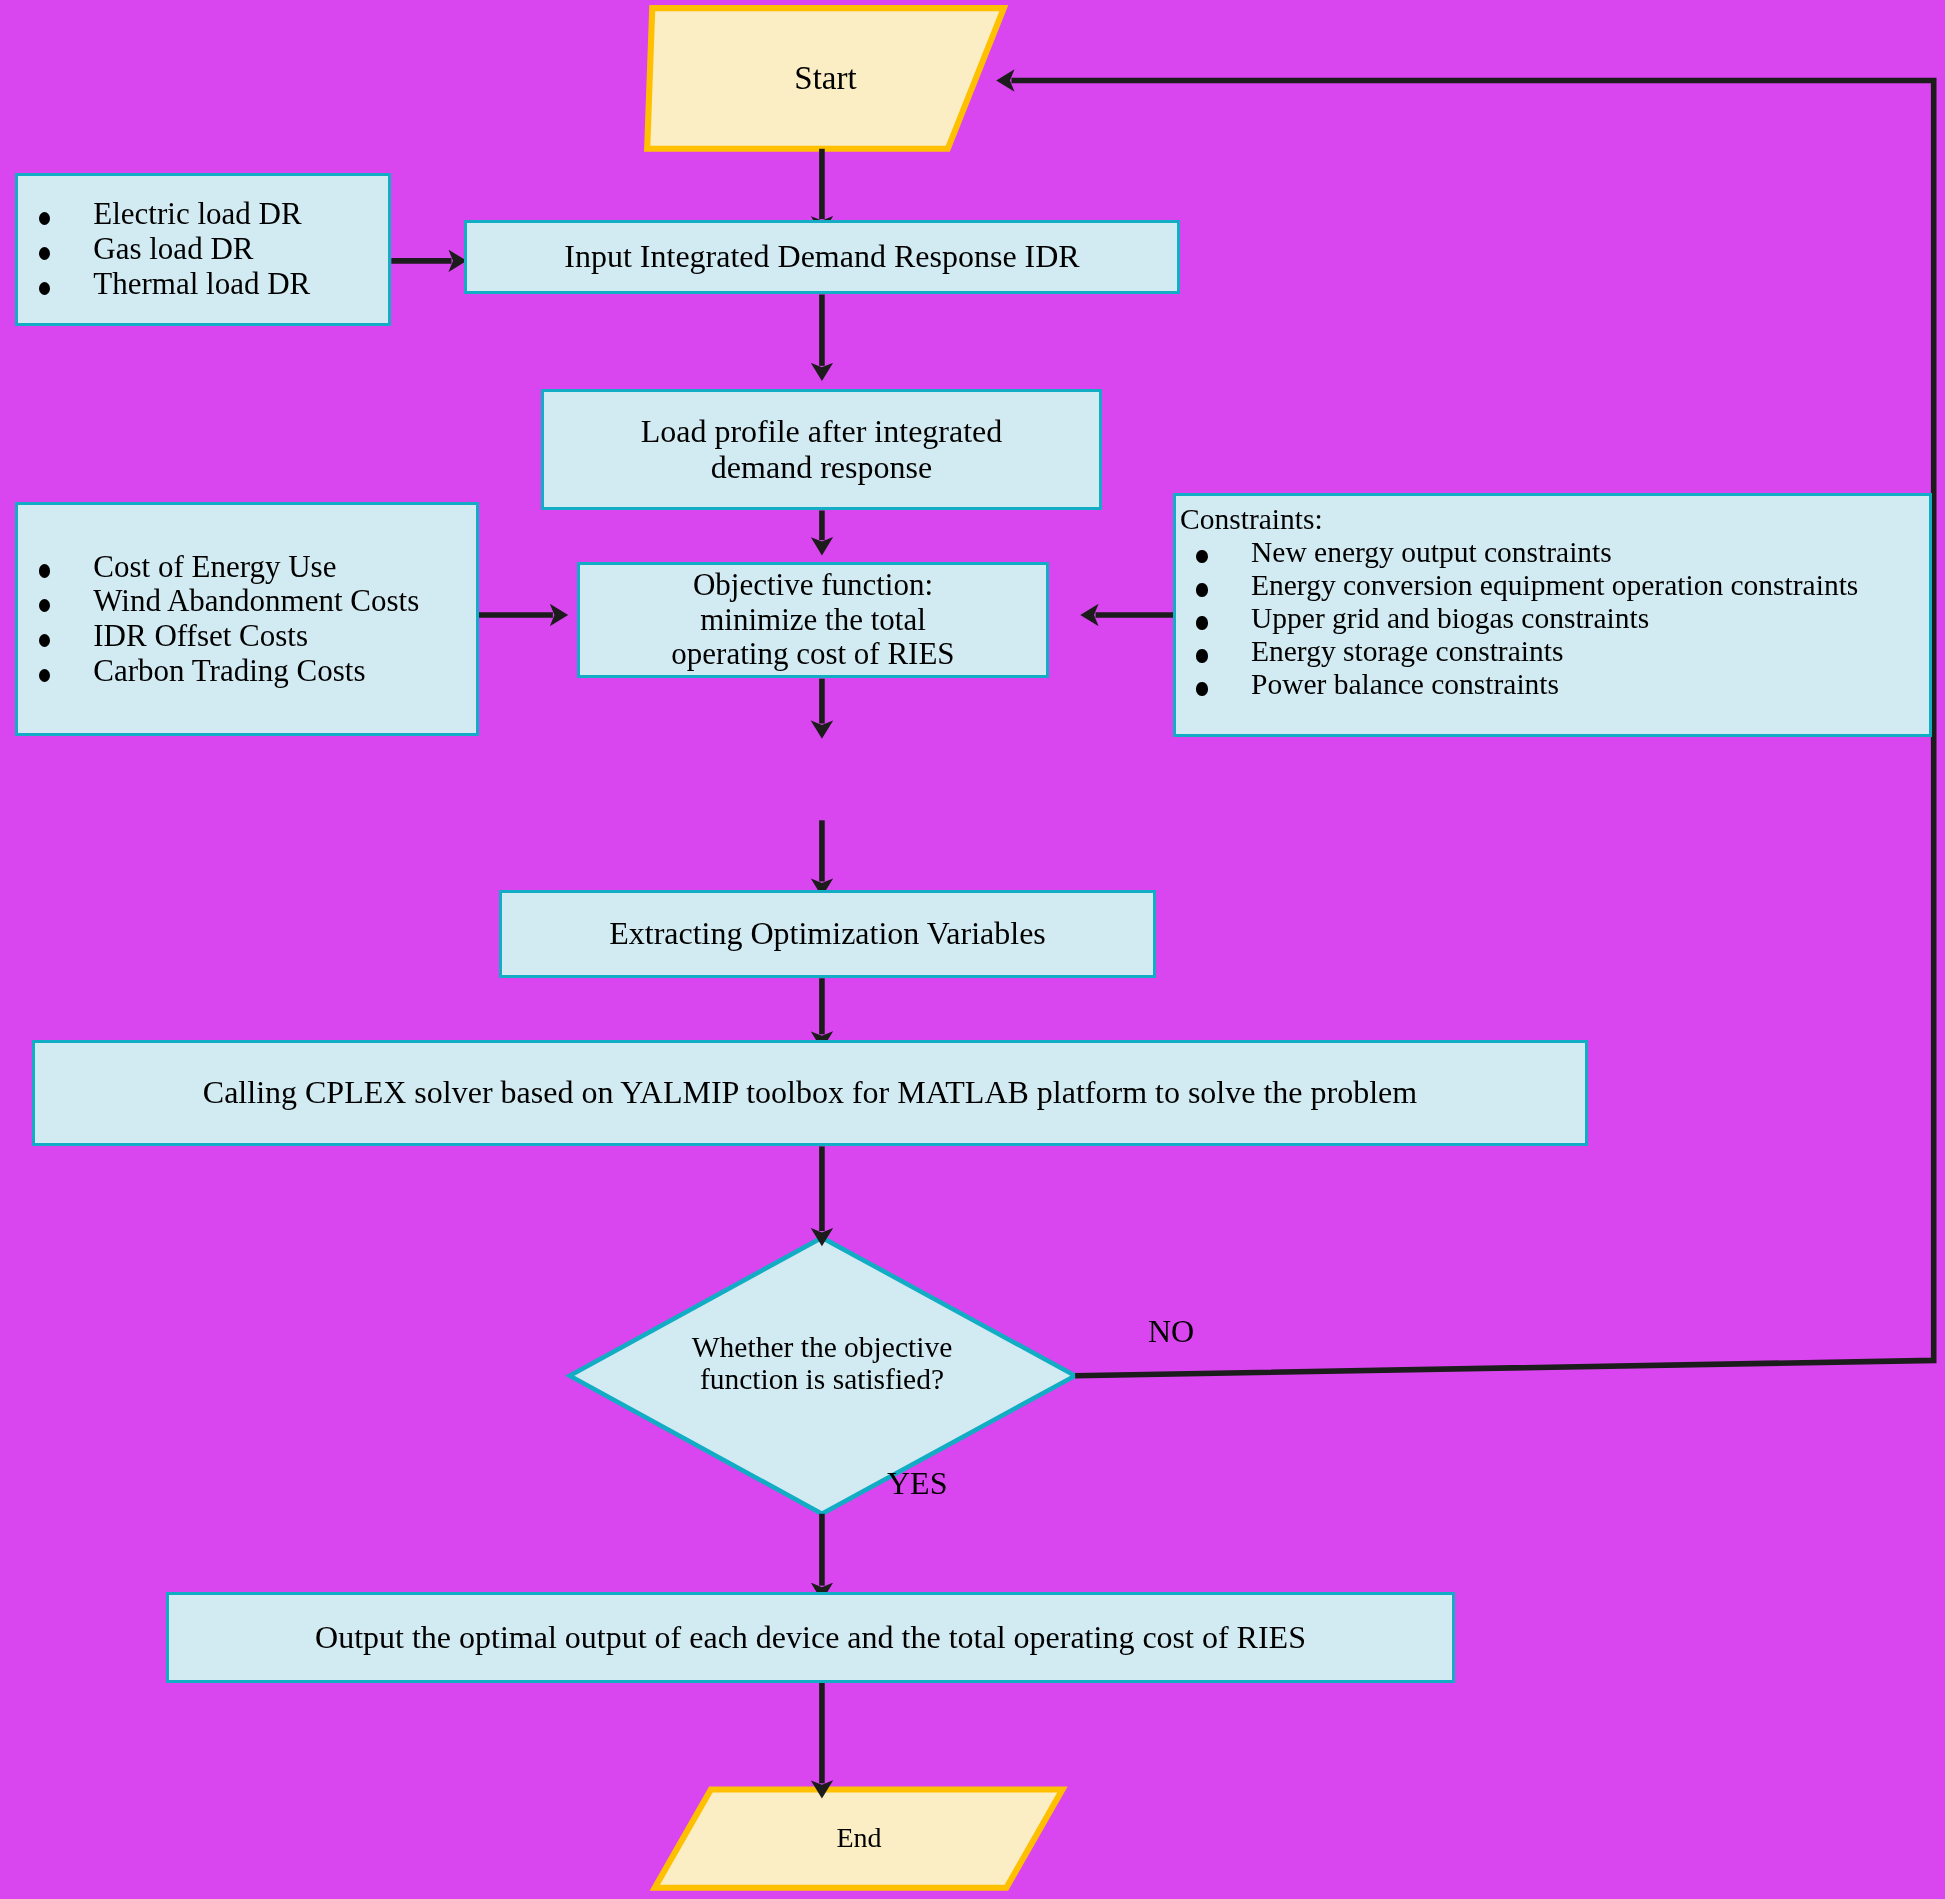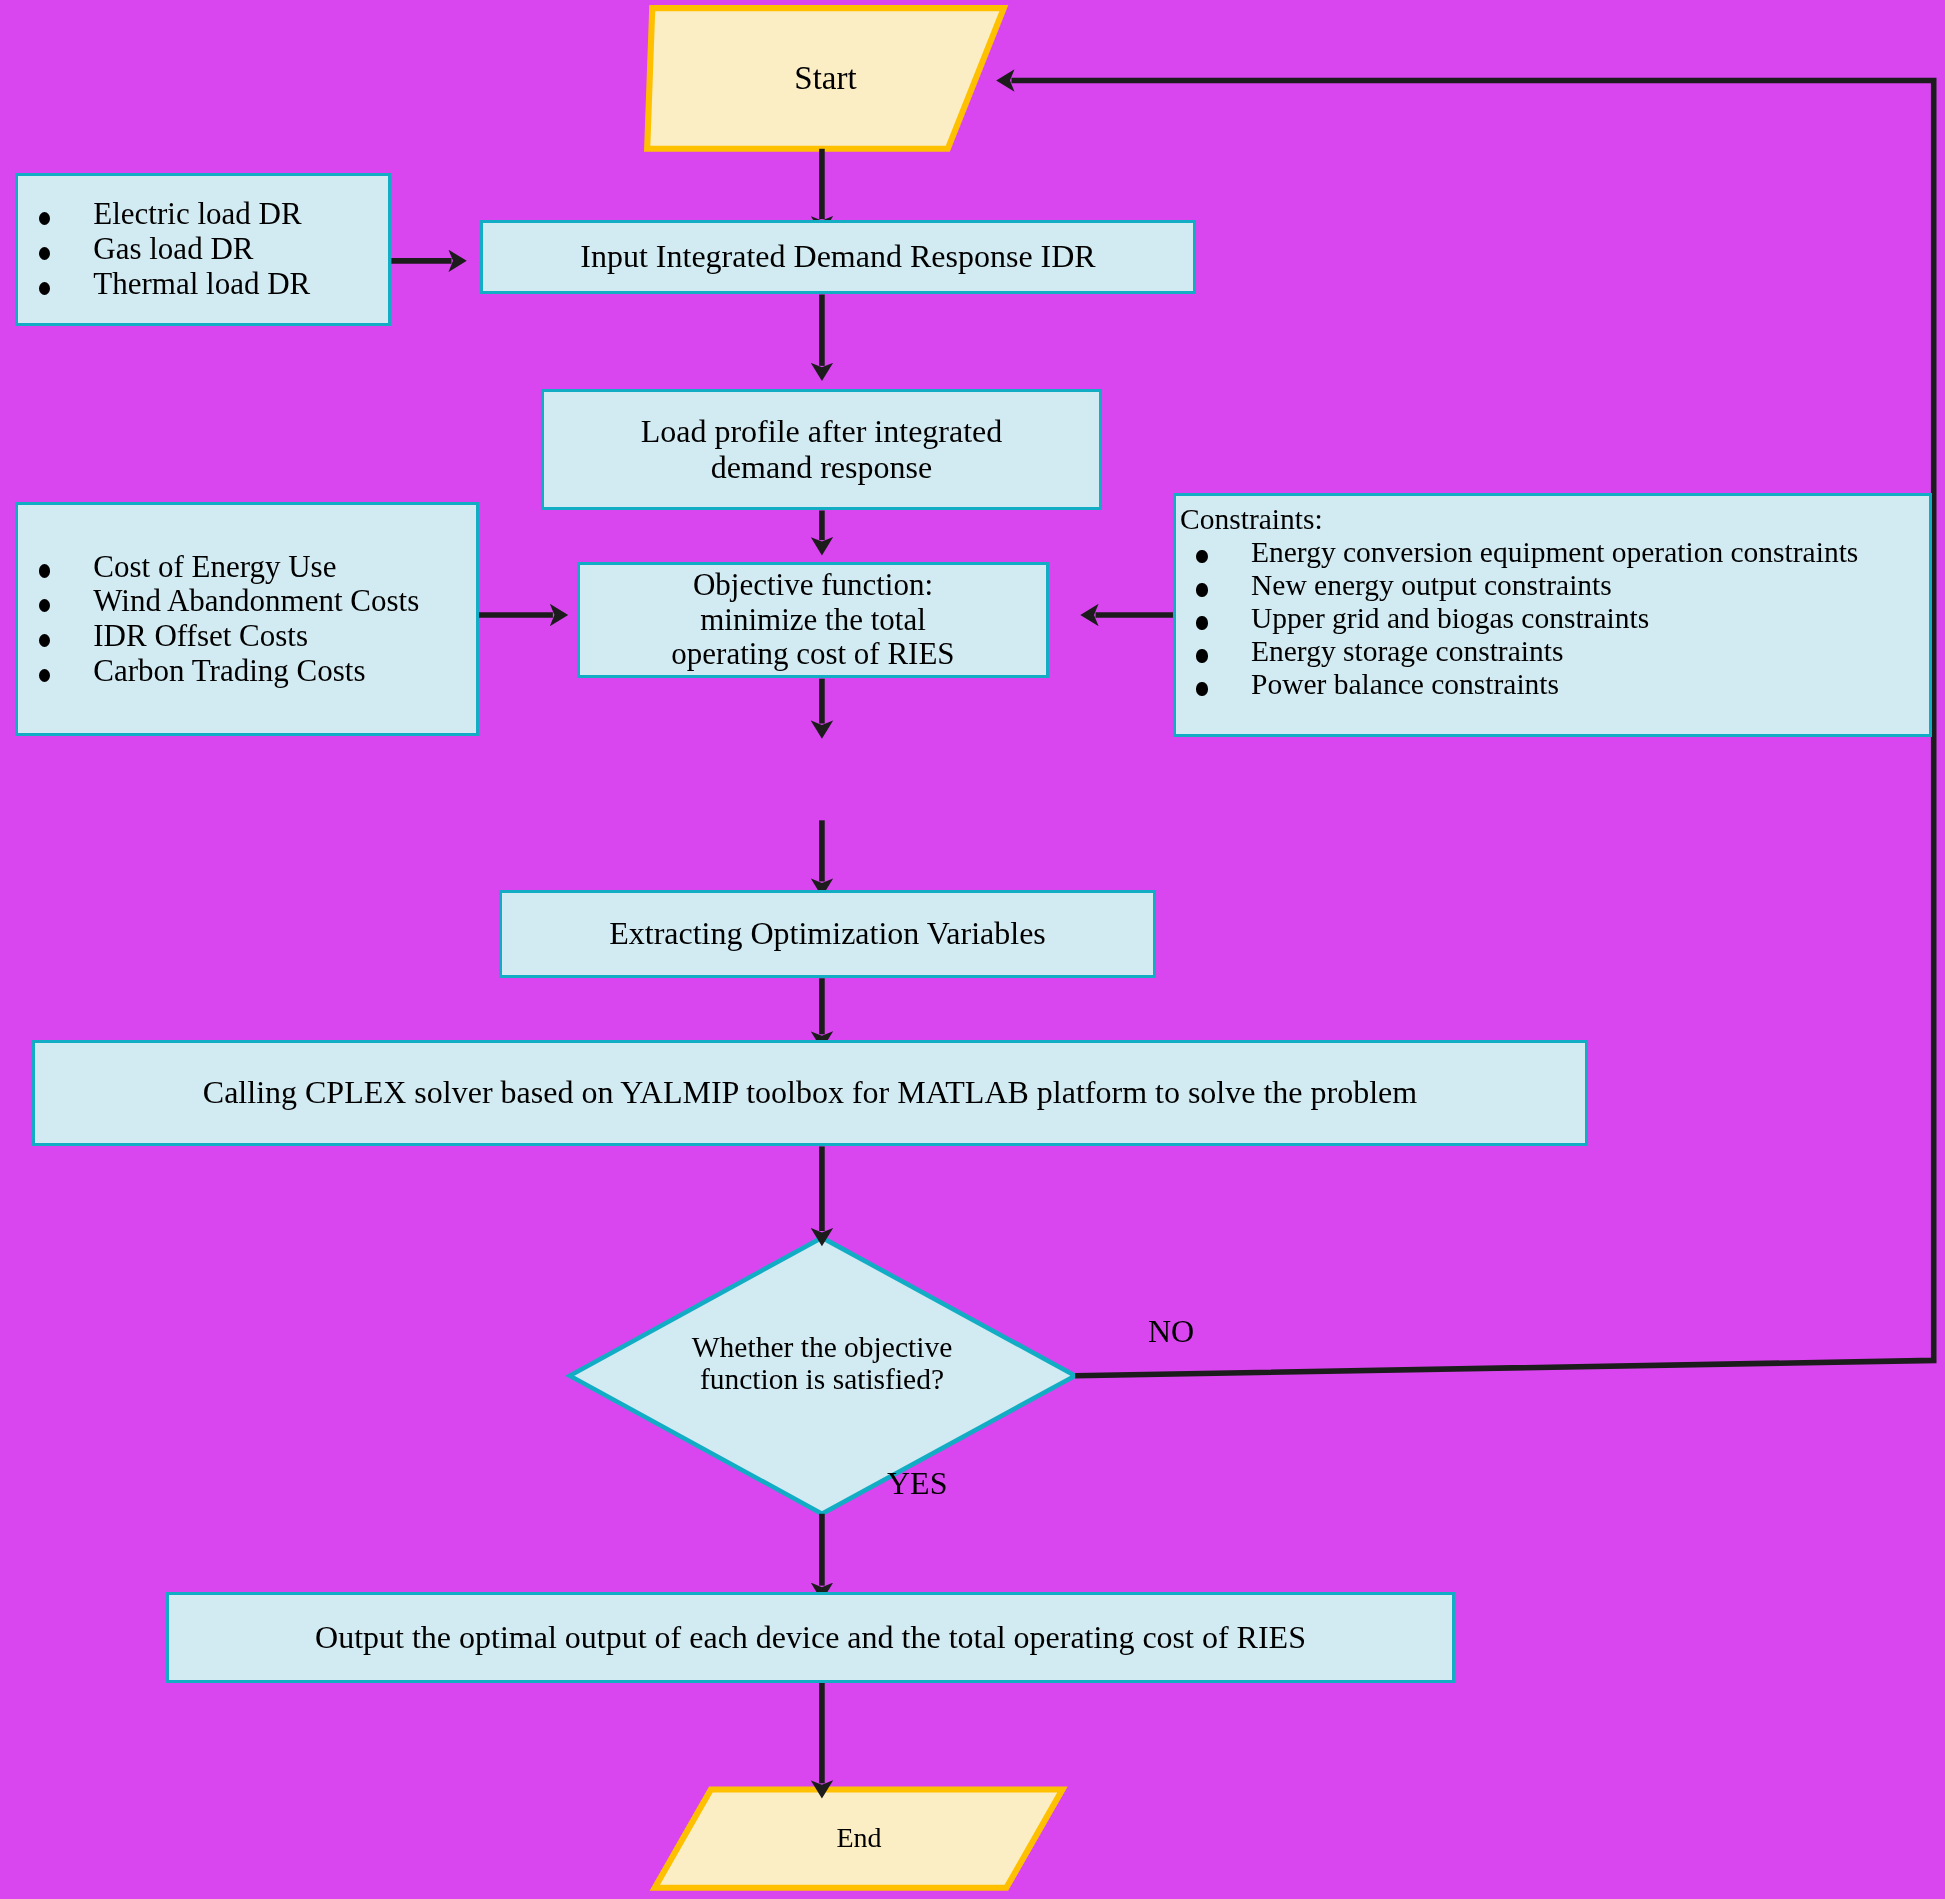--- a/index.html
+++ b/index.html
@@ -137,21 +137,21 @@
   <div class="termtext" style="left:647px; top:8.2px; width:357px; height:141px; font-size:33px;">Start</div>
 
   <div class="node listbox" style="left:15.3px; top:173px; width:376px; height:153px; font-size:31px;">
     <ul class="bullets">
       <li>Electric load DR</li>
       <li>Gas load DR</li>
       <li>Thermal load DR</li>
     </ul>
   </div>
 
-  <div class="node proc" style="left:464px; top:220px; width:716px; height:74px; font-size:32px;margin-left:16px;">Input Integrated Demand Response IDR</div>
+  <div class="node proc" style="left:464px; top:220px; width:716px; height:74px; font-size:32px;">Input Integrated Demand Response IDR</div>
 
   <div class="node proc" style="left:541px; top:389px; width:561px; height:121px; font-size:32px; flex-direction:column;">
     <span>Load profile after integrated</span>
     <span>demand response</span>
   </div>
 
   <div class="node listbox" style="left:15.3px; top:502px; width:464px; height:234px; font-size:31px;">
     <ul class="bullets">
       <li>Cost of Energy Use</li>
       <li>Wind Abandonment Costs</li>
@@ -163,22 +163,22 @@
   <div class="node proc" style="left:577px; top:562px; width:472px; height:116px; font-size:31px; flex-direction:column;">
     <span>Objective function:</span>
     <span>minimize the total</span>
     <span>operating cost of RIES</span>
   </div>
 
   <div class="node listbox" style="left:1173px; top:493px; width:759px; height:244px; font-size:29.5px; align-items:flex-start; padding-top:7.1px;">
     <div style="width:100%;">
       <div class="constraints-title">Constraints:</div>
       <ul class="bullets">
+        <li>New energy output constraints</li>
         <li>Energy conversion equipment operation constraints</li>
-        <li>New energy output constraints</li>
         <li>Upper grid and biogas constraints</li>
         <li>Energy storage constraints</li>
         <li>Power balance constraints</li>
       </ul>
     </div>
   </div>
 
 
   <div class="node proc" style="left:499px; top:890px; width:657px; height:88px; font-size:32px;">Extracting Optimization Variables</div>
 

